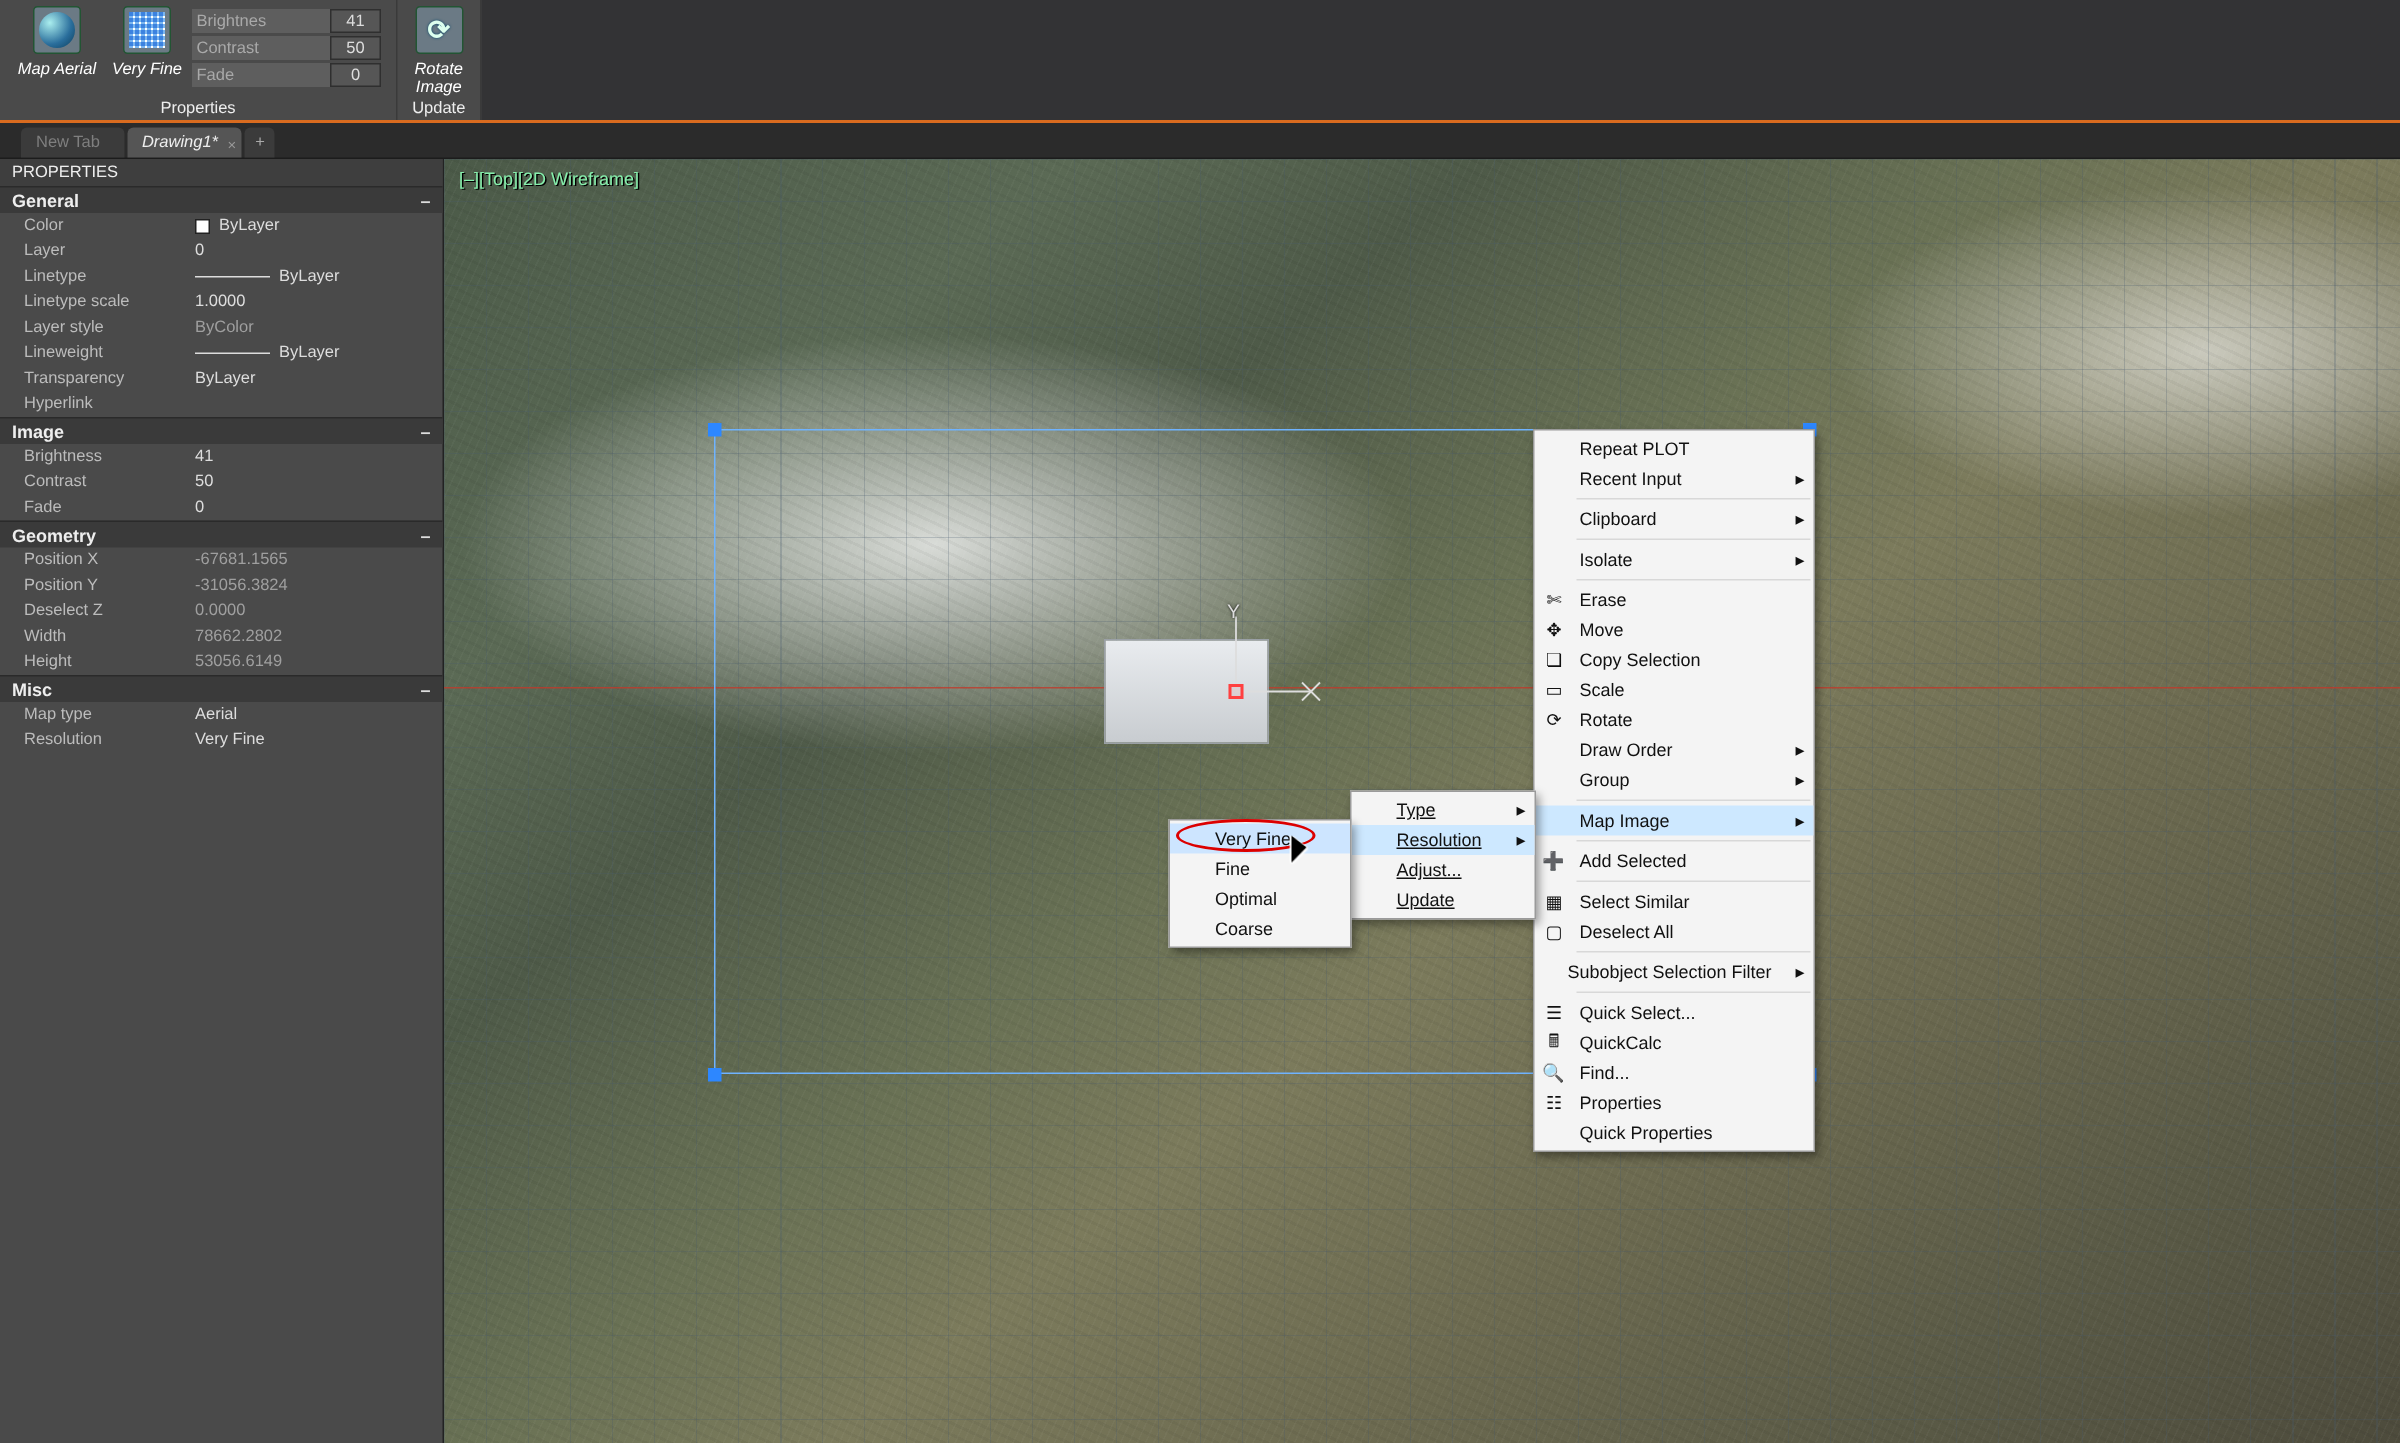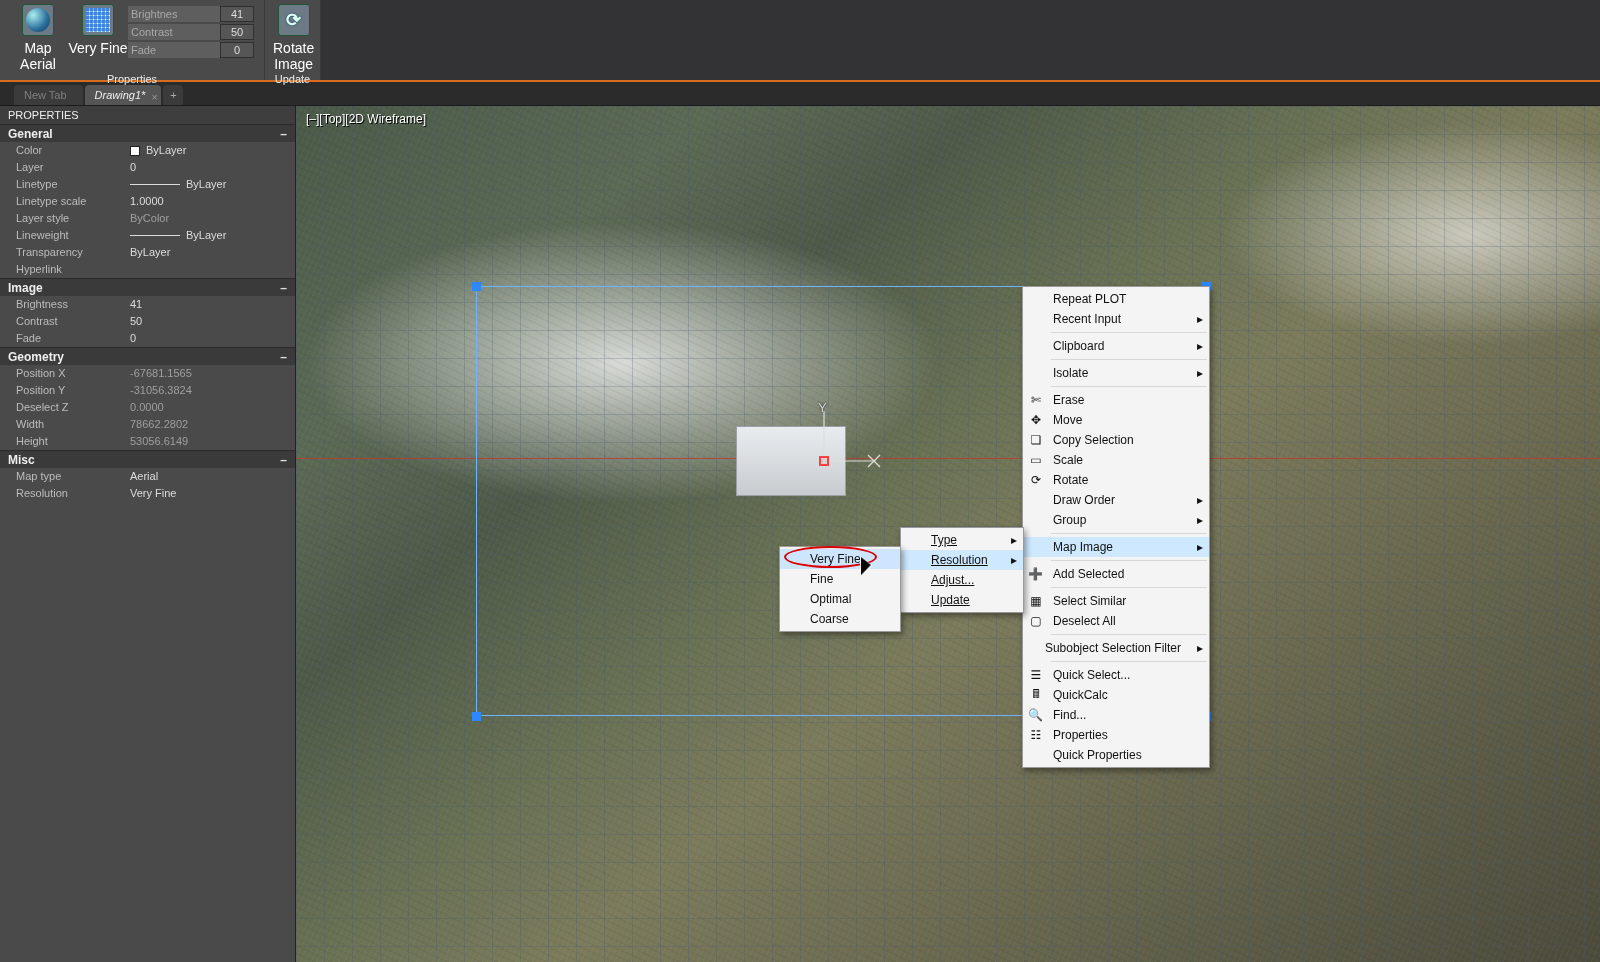--- a/index.html
+++ b/index.html
@@ -7,21 +7,21 @@
 
 
 .ribbon { height: 82px; background: #4a4a4a; border-bottom: 2px solid #d96b1f; display: flex; }
 .ribbon-group { border-right: 1px solid #3a3a3a; padding: 4px 8px 0 8px; display: flex; flex-direction: column; justify-content: space-between; }
 .ribbon-group-row { display: flex; align-items: flex-start; }
 .ribbon-big-btn { width: 60px; text-align: center; cursor: pointer; }
 .ribbon-big-btn .ico { width: 32px; height: 32px; margin: 0 auto 4px; background: #6b7a85; border: 1px solid #253; border-radius: 3px; position: relative; }
 .ribbon-big-btn .ico.globe::after { content: ""; position: absolute; inset: 3px; border-radius: 50%; background: radial-gradient(circle at 30% 30%, #aee, #2a6e9c 60%, #0a3c5a); }
 .ribbon-big-btn .ico.grid::after { content: ""; position: absolute; inset: 3px; background: repeating-linear-gradient(#7bb6ef 0 3px, #fff 3px 4px), repeating-linear-gradient(90deg,#7bb6ef 0 3px,#fff 3px 4px); background-blend-mode: multiply; }
 .ribbon-big-btn .ico.reload::after { content: "⟳"; position: absolute; inset: 0; display: flex; align-items: center; justify-content: center; color: #dfe; font-size: 18px; font-weight: bold; text-shadow: 0 0 2px #046; }
-.ribbon-big-btn .lbl { font-size: 14px; color: #fff; }
+.ribbon-big-btn .lbl { font-size: 11px; color: #fff; font-style: italic; }
 .ribbon-sliders { display: flex; flex-direction: column; gap: 2px; padding-top: 2px; }
 .ribbon-slider-row { display: flex; align-items: center; }
 .ribbon-slider-row .slbl { width: 50px; font-size: 11px; background: #5e5e5e; color: #a9a9a9; height: 16px; line-height: 16px; padding-left: 3px; }
 .ribbon-slider-row .strack { width: 42px; height: 16px; background: #5e5e5e; position: relative; }
 .ribbon-sliders input[type=text] { width: 34px; height: 16px; background: #565656; border: 1px solid #2f2f2f; color: #ddd; text-align: center; font-size: 11px; }
 .ribbon-group-title { font-size: 11px; color: #eee; text-align: center; padding: 1px 0 2px; }
 .ribbon-rest { flex: 1; background: #333335; }
 
 
 .tabbar { height: 24px; background: #2b2b2b; display: flex; align-items: flex-end; padding-left: 14px; border-bottom: 1px solid #1c1c1c; }
@@ -57,21 +57,21 @@
   linear-gradient(140deg, #4b5a48 0%, #5b6a55 18%, #4e5a48 30%, #6a7255 45%, #7c7b5c 55%, #6c6a50 70%, #5a5a46 85%, #4d4b3c 100%);
 }
 .aerial-tex { position:absolute; inset:0; background:
   repeating-linear-gradient(25deg, rgba(0,0,0,0.04) 0 2px, transparent 2px 7px),
   repeating-linear-gradient(115deg, rgba(255,255,255,0.03) 0 1px, transparent 1px 5px);
 }
 .grid-overlay { position: absolute; inset: 0; background:
   repeating-linear-gradient(rgba(70,90,110,0.25) 0 1px, transparent 1px 28px),
   repeating-linear-gradient(90deg, rgba(70,90,110,0.25) 0 1px, transparent 1px 28px);
   pointer-events: none; }
-.vp-label { position: absolute; top: 6px; left: 10px; color: #ffffff; font-size: 12px; text-shadow: 1px 1px 0 #000; }
+.vp-label { position: absolute; top: 6px; left: 10px; color: #86efac; font-size: 12px; text-shadow: 1px 1px 0 #000; }
 .sel-rect { position: absolute; border: 1px solid #6fb3ff; }
 .handle { position: absolute; width: 9px; height: 9px; background: #2d87ff; }
 .axis { position: absolute; }
 .axis .lbl { color: #ddd; font-size: 13px; text-shadow: 0 0 2px #000; position: absolute; }
 .axis svg { overflow: visible; }
 .gizmo-box { position: absolute; width: 10px; height: 10px; border: 2px solid #ff4040; background: rgba(255,64,64,0.08); }
 .building { position: absolute; background: linear-gradient(#e9ecef,#c8ccd0); border:1px solid #9aa0a6; }
 
 
 .red-axis { position:absolute; border-top:1.4px solid #c0392b; opacity:0.8; }

